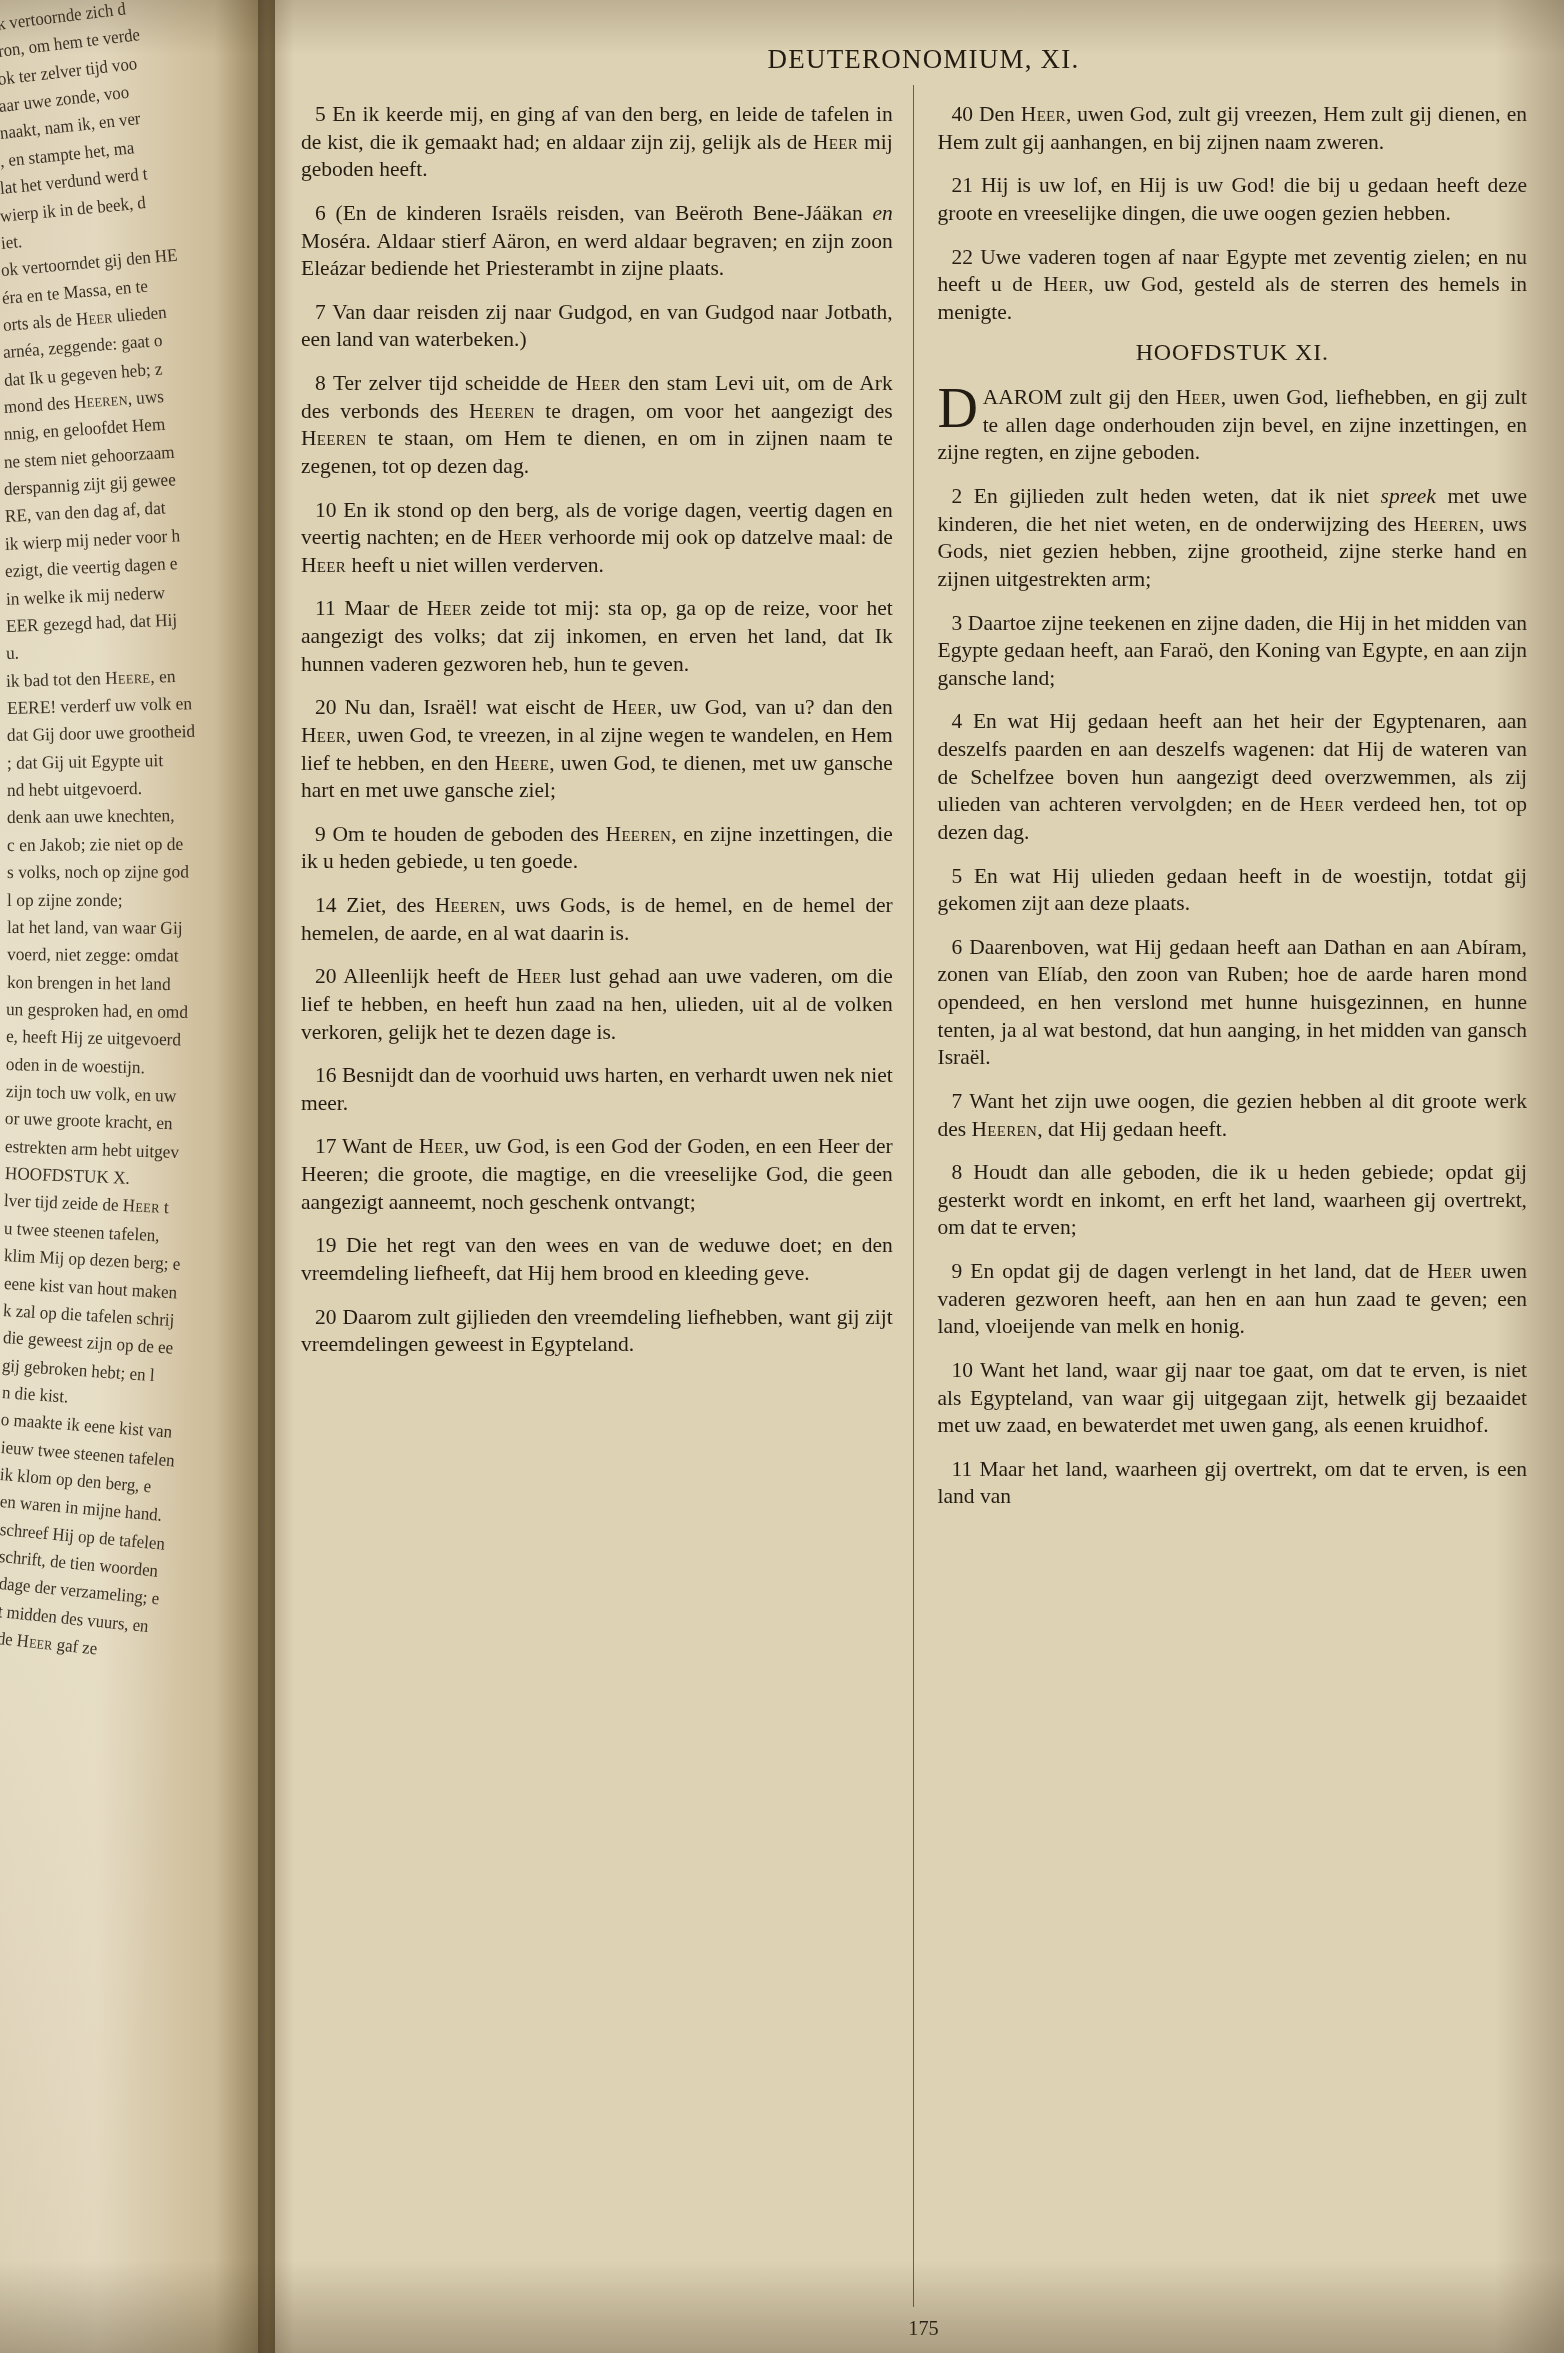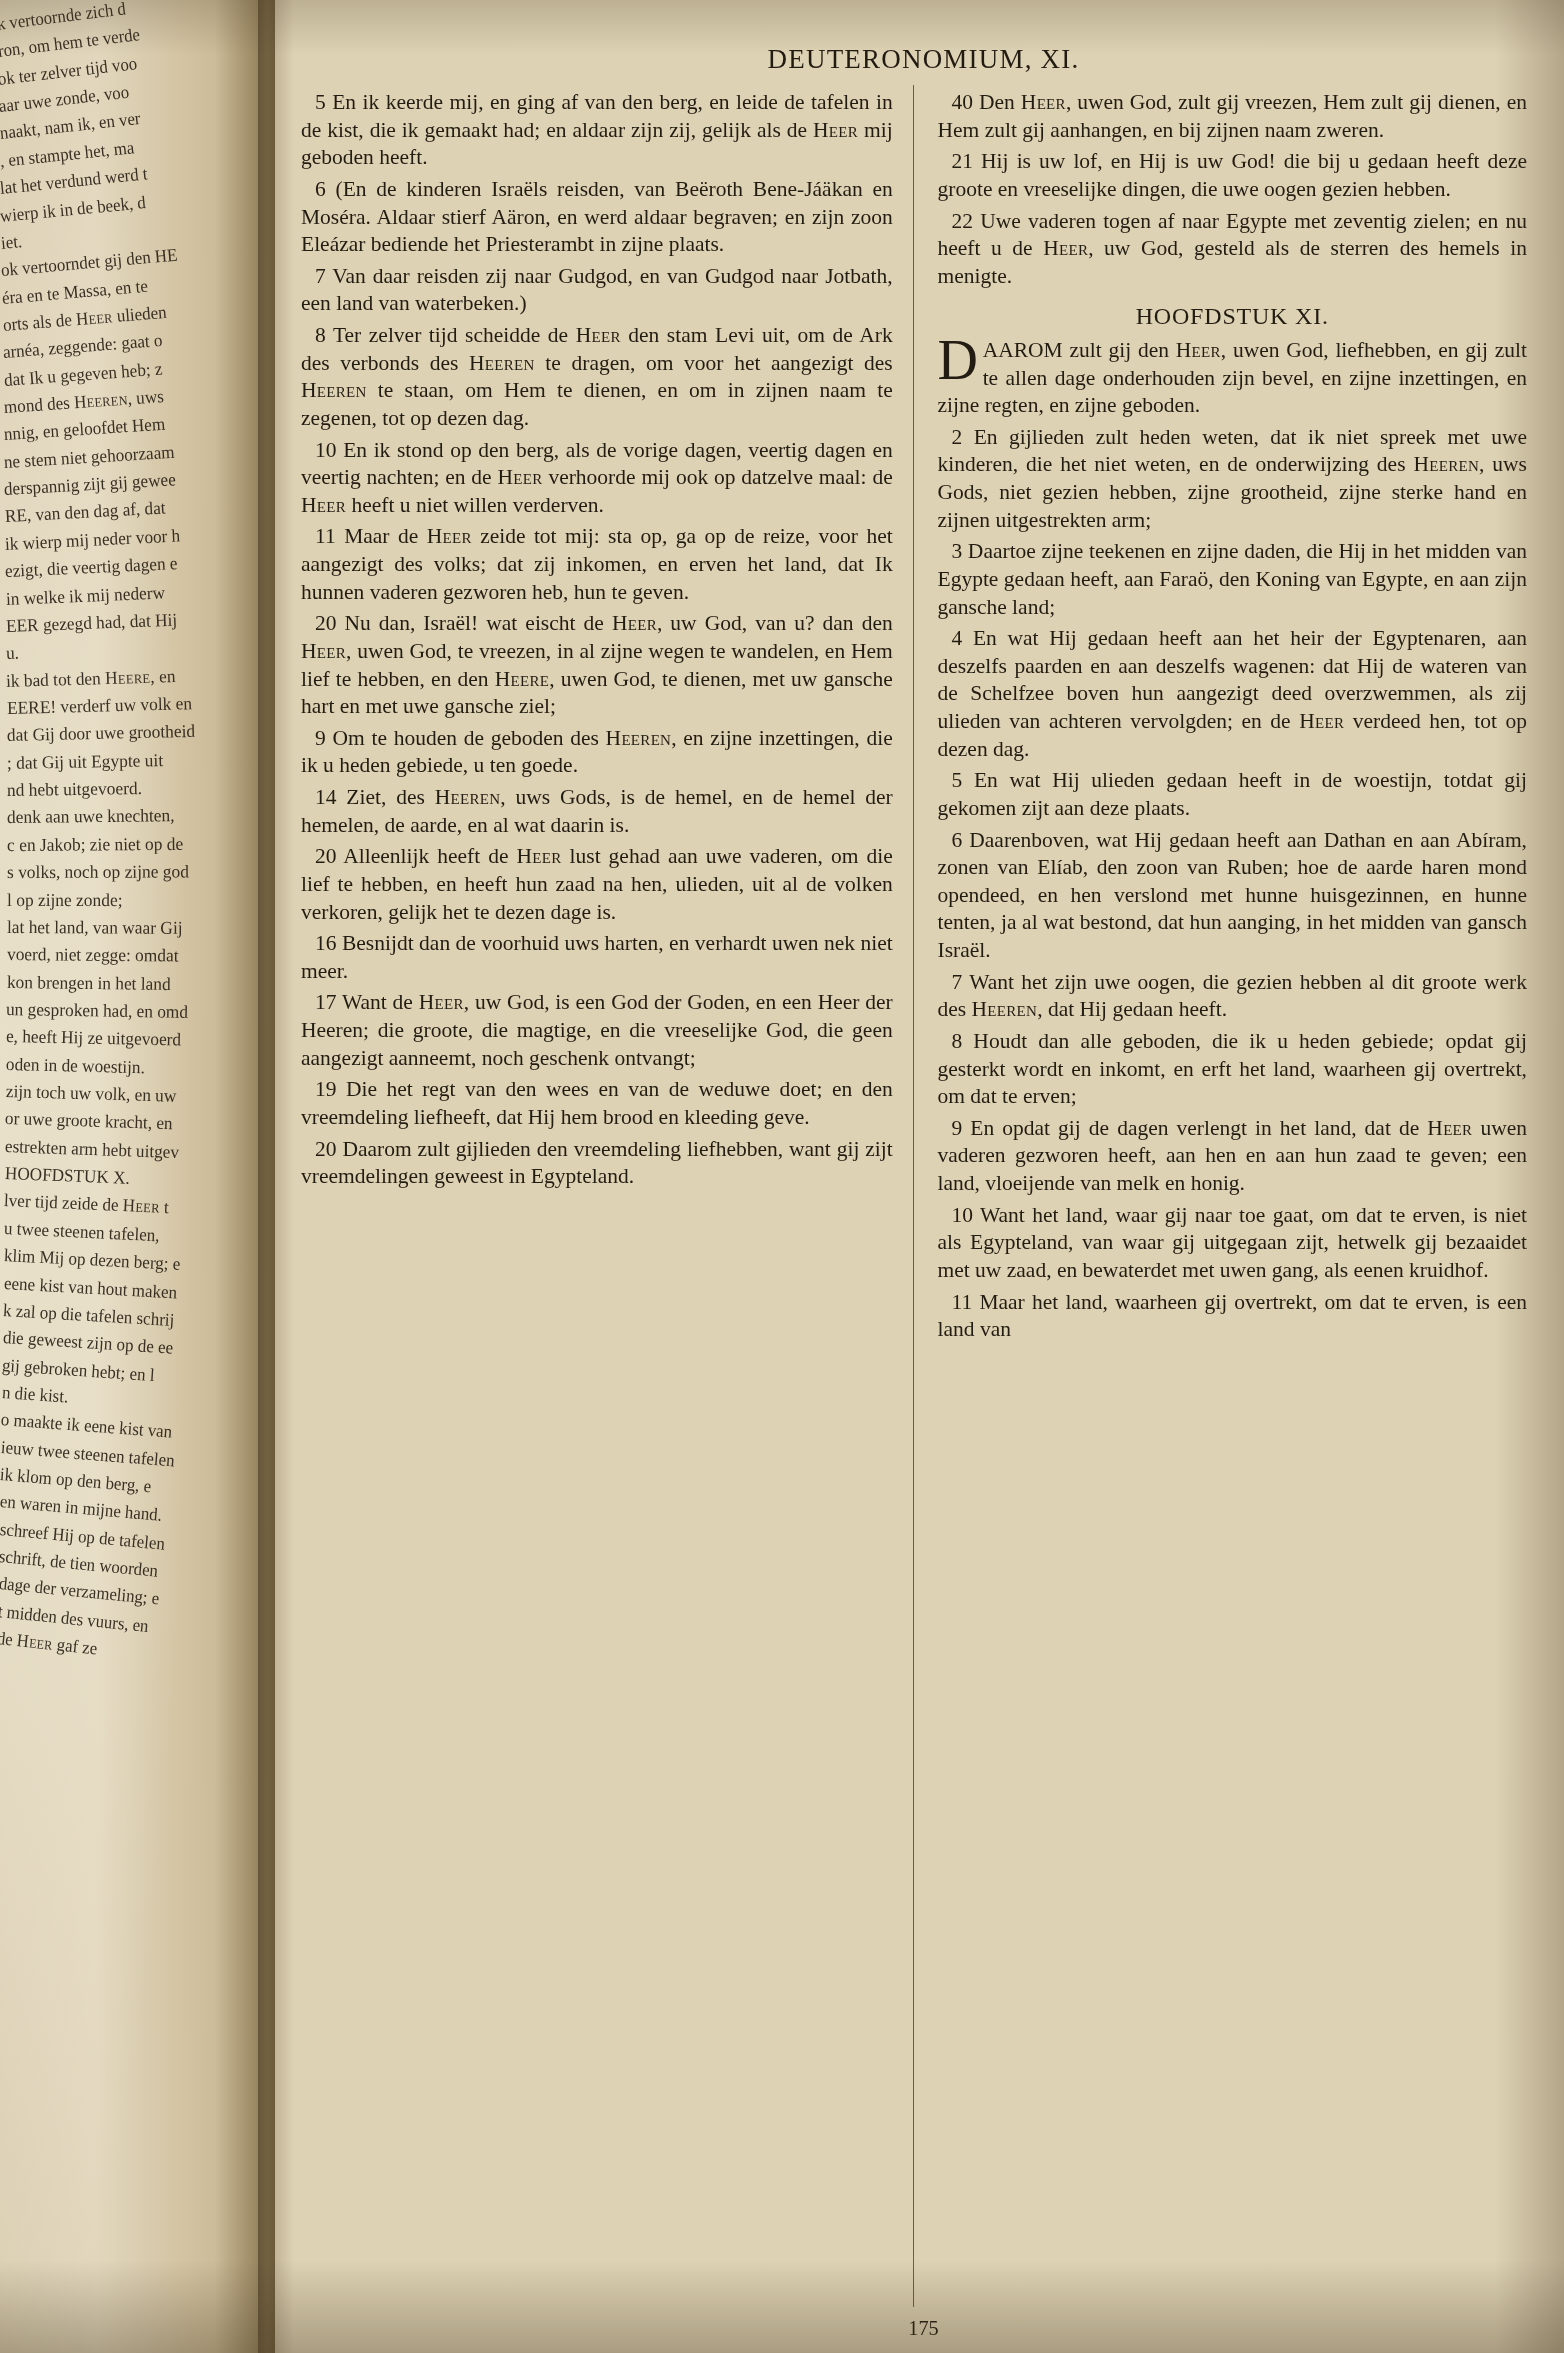--- a/index.html
+++ b/index.html
@@ -75,24 +75,24 @@
     width:50%;
     box-sizing:border-box;
     color:#231c12;
     font-size:21.5px;
     line-height:1.285;
     text-align:justify;
     hyphens:auto;
   }
   .col.left{padding-right:20.3px;border-right:1.6px solid #6d5f45;}
   .col.right{padding-left:23.5px;}
-  .v{ margin:4px 0 0 0; text-indent:14px;}
+  .v{ margin:16px 0 0 0; text-indent:14px;}
   .vn{font-weight:normal;}
   .sc{font-variant:small-caps;letter-spacing:0.3px;}
-  .it{}
+  .it{font-style:italic;}
   .chap{
     text-align:center;
     font-size:24px;
     letter-spacing:0.8px;
     margin:11px 0 4.7px 0;
     text-indent:0;
   }
   .dropcap-par{text-indent:0;}
   .dropcap{
     float:left;

